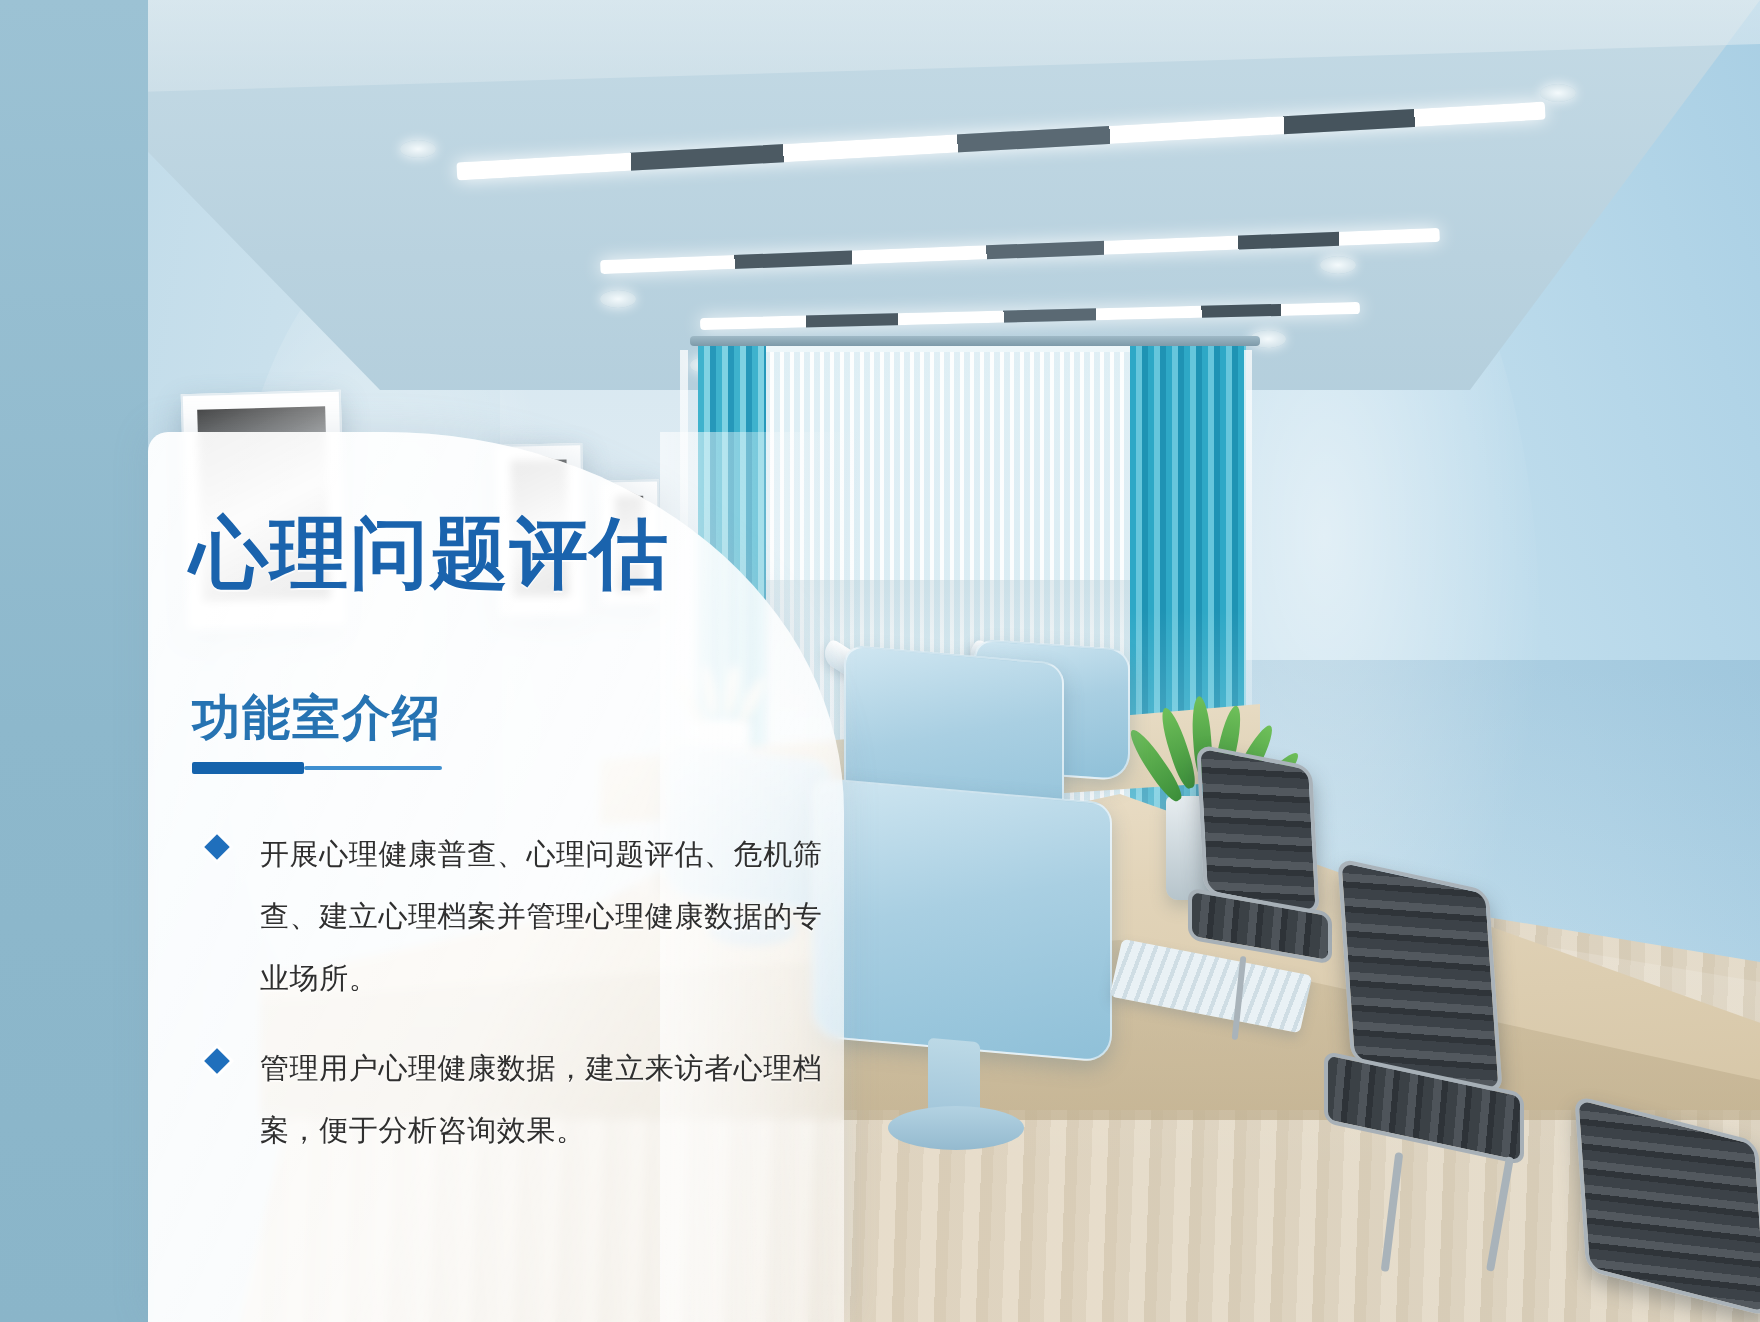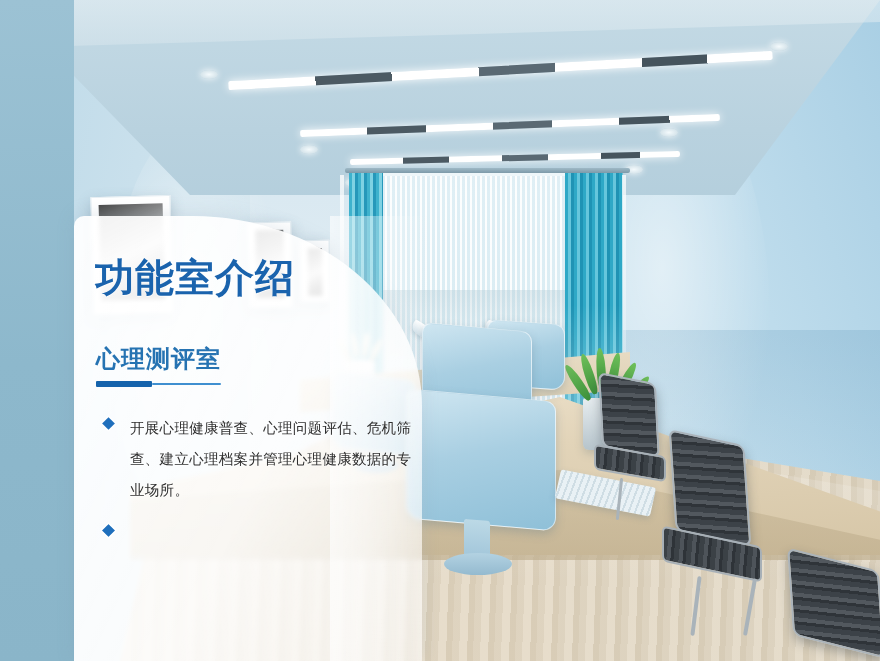--- a/index.html
+++ b/index.html
@@ -396,36 +396,37 @@
       <div class="frame-photo"></div>
     </div>
   </div>
 
   <div class="panel"></div>
   <div class="panel-fade"></div>
   <div class="left-strip"></div>
 
   <div class="panel-content">
 
-    <h1 class="title">功能室介绍</h1>
-
-    <h2 class="subtitle">心理测评室</h2>
+    <h1 class="title">心理问题评估</h1>
+
+    <h2 class="subtitle">功能室介绍</h2>
 
     <div class="rule">
       <span class="seg-a"></span>
       <span class="seg-b"></span>
     </div>
 
     <ul class="list" style="list-style:none;">
       <li class="item">
         <span class="bullet"></span>
         <span class="item-text">开展心理健康普查、心理问题评估、危机筛查、建立心理档案并管理心理健康数据的专业场所。</span>
       </li>
       <li class="item">
         <span class="bullet"></span>
       </li>
       <li class="item">
         <span class="bullet"></span>
+        <span class="item-text">管理用户心理健康数据，建立来访者心理档案，便于分析咨询效果。</span>
       </li>
     </ul>
   </div>
 
 </div>
 
 </body></html>

